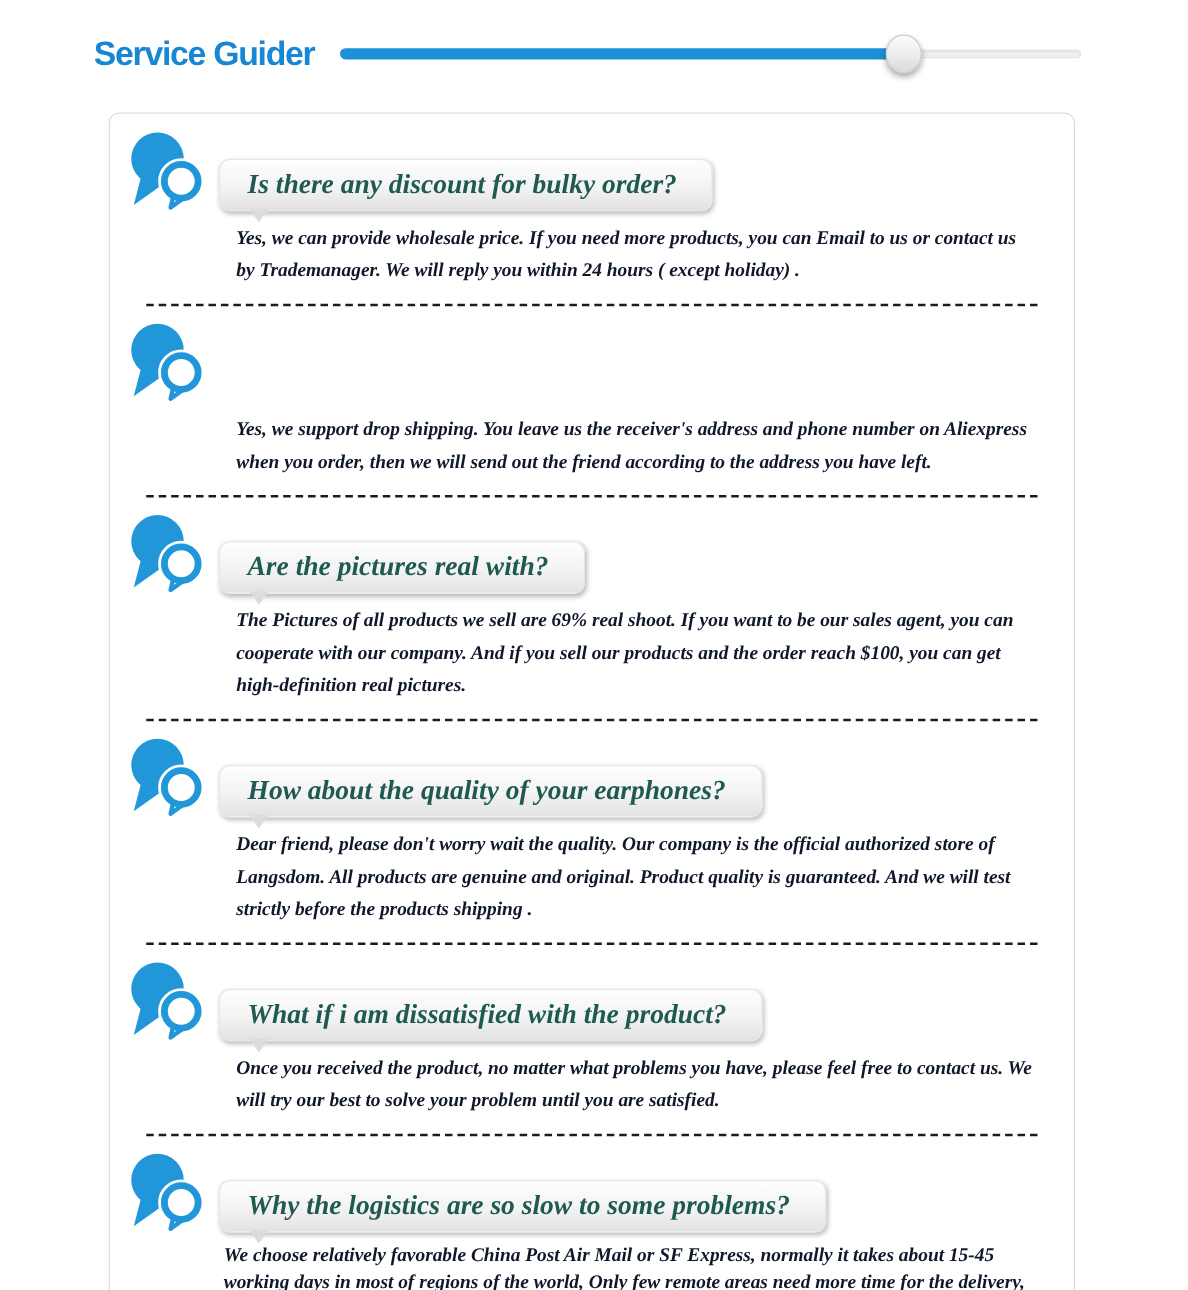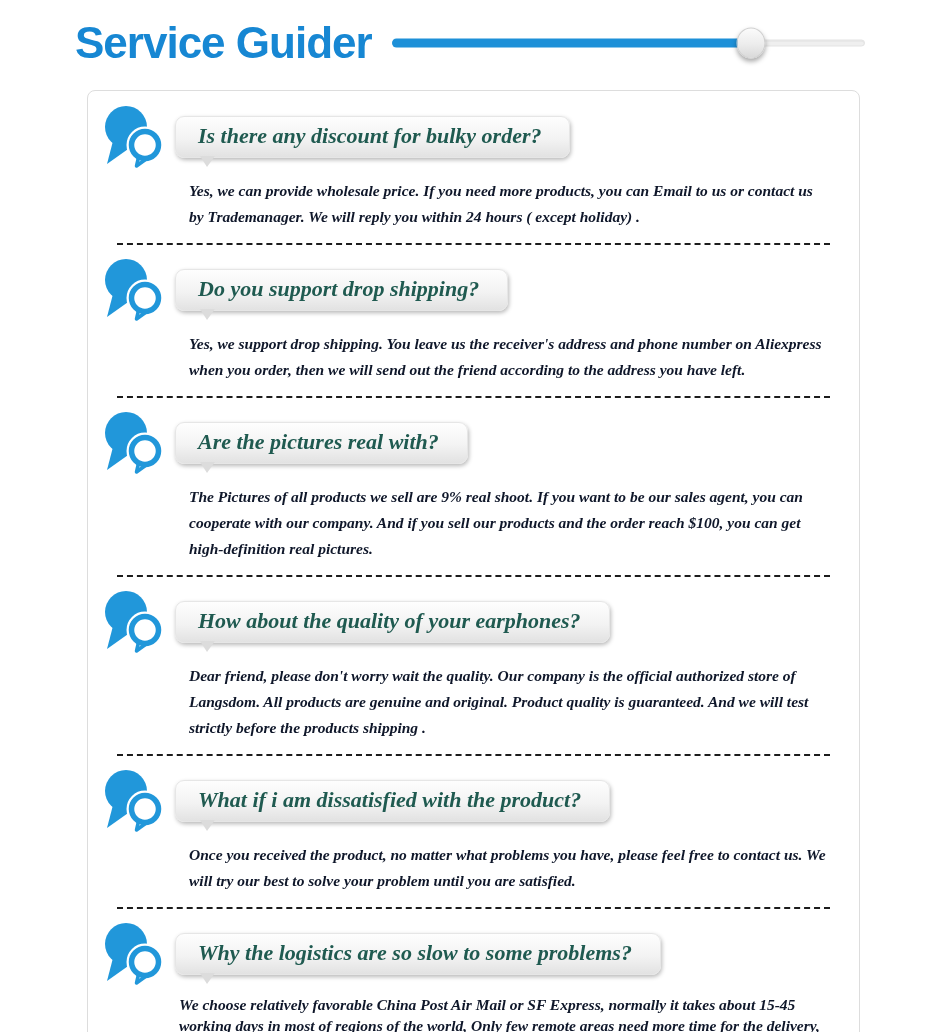--- a/index.html
+++ b/index.html
@@ -14,21 +14,21 @@
   
   .header {
     display: flex;
     align-items: center;
     padding: 16px 85px 6px 75px;
     height: 76px;
   }
   .page-title {
     font-family: "Liberation Sans", "DejaVu Sans", sans-serif;
     font-weight: bold;
-    font-size: 44px;
+    font-size: 27px;
     letter-spacing: -1px;
     color: #1787d3;
     white-space: nowrap;
   }
   .slider {
     position: relative;
     flex: 1;
     height: 34px;
     margin-left: 20px;
   }
@@ -72,21 +72,21 @@
     margin-left: 87px;
     margin-top: 14px;
     border: 1px solid #dddddd;
     border-radius: 8px;
     background: #ffffff;
     padding: 14px 14px 10px 13px;
   }
 
   .faq-head {
     display: flex;
-    align-items: center;
+    align-items: flex-end;
   }
   .bubble-icon {
     flex: 0 0 auto;
     width: 68px;
     height: 64px;
     display: inline-block;
   }
   .q-pill {
     position: relative;
     display: inline-block;
@@ -177,41 +177,38 @@
 
   <hr class="dashed-sep">
 
   <section class="faq-item">
     <div class="faq-head">
       <span class="bubble-icon">
         <svg viewBox="0 0 66 64" width="68" height="64">
             <use href="#chat-bubbles"></use>
           </svg>
       </span>
-      <div class="q-pill">
-        <span>Do you support drop shipping?</span>
-      </div>
     </div>
     <p class="answer">Yes, we support drop shipping. You leave us the receiver's address and phone number on Aliexpress when you order, then we will send out the friend according to the address you have left.</p>
   </section>
 
   <hr class="dashed-sep">
 
   <section class="faq-item">
     <div class="faq-head">
       <span class="bubble-icon">
         <svg viewBox="0 0 66 64" width="68" height="64">
             <use href="#chat-bubbles"></use>
           </svg>
       </span>
       <div class="q-pill">
         <span>Are the pictures real with?</span>
       </div>
     </div>
-    <p class="answer">The Pictures of all products we sell are 9% real shoot. If you want to be our sales agent, you can cooperate with our company. And if you sell our products and the order reach $100, you can get high-definition real pictures.</p>
+    <p class="answer">The Pictures of all products we sell are 69% real shoot. If you want to be our sales agent, you can cooperate with our company. And if you sell our products and the order reach $100, you can get high-definition real pictures.</p>
   </section>
 
   <hr class="dashed-sep">
 
   <section class="faq-item">
     <div class="faq-head">
       <span class="bubble-icon">
         <svg viewBox="0 0 66 64" width="68" height="64">
             <use href="#chat-bubbles"></use>
           </svg>

